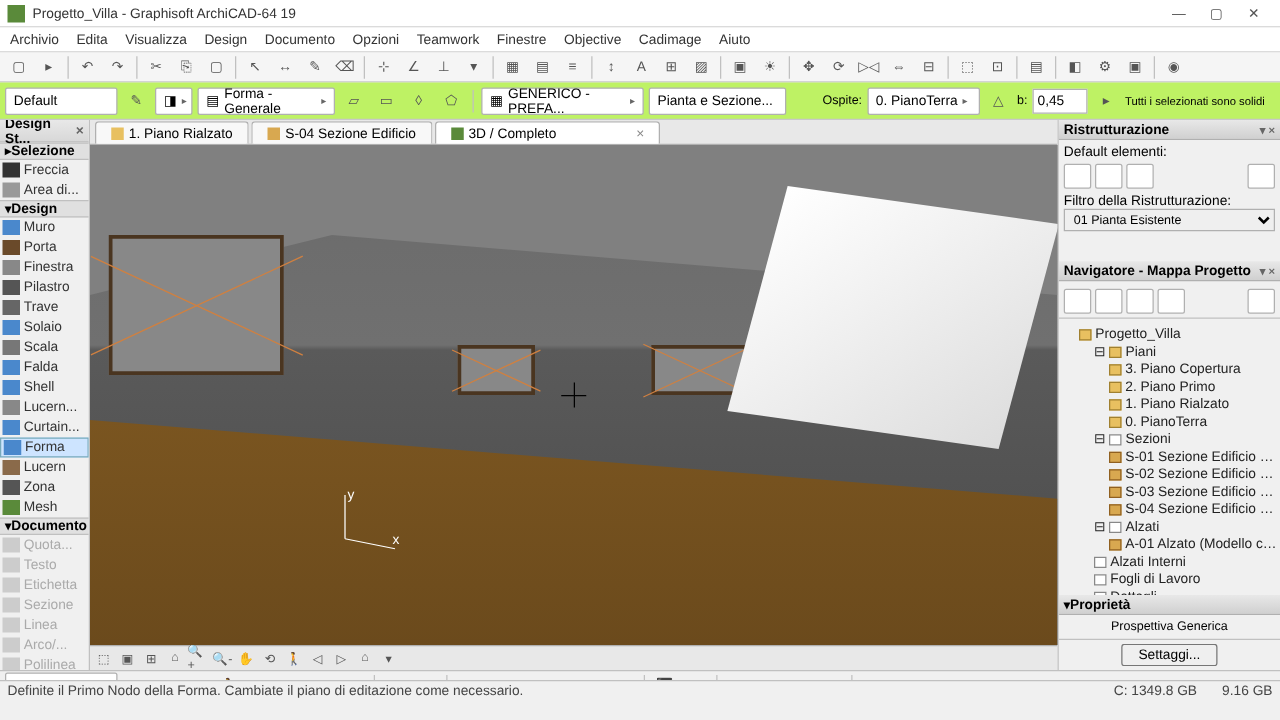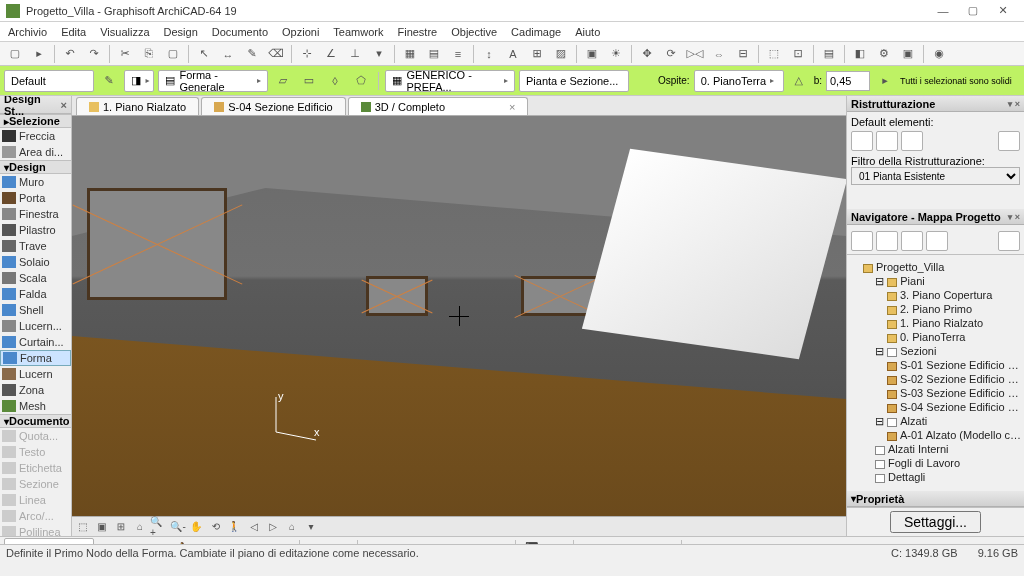--- a/index.html
+++ b/index.html
@@ -57,21 +57,21 @@
 .ticon { display: inline-block; width: 10px; height: 9px; vertical-align: middle; margin-right: 3px; }
 .ticon.fold { background: #e8c060; border: 1px solid #a08030; }
 .ticon.page { background: #fff; border: 1px solid #888; }
 .ticon.sec { background: #d8a850; border: 1px solid #906020; }
 .bottombar { position: absolute; left: 0; right: 0; bottom: 16px; height: 24px; background: #f0f0f0; border-top: 1px solid #c0c0c0; display: flex; align-items: center; padding: 0 4px; gap: 3px; }
 .statusbar { position: absolute; left: 0; right: 0; bottom: 16px; height: 16px; background: #f0f0f0; border-top: 1px solid #c0c0c0; display: flex; align-items: center; padding: 0 6px; font-size: 10px; color: #444; }
 .viewtoolbar { height: 20px; background: #e8e8e8; border-top: 1px solid #b0b0b0; display: flex; align-items: center; padding: 0 2px; gap: 1px; }
 .viewtoolbar .vb { width: 18px; height: 16px; display: flex; align-items: center; justify-content: center; font-size: 10px; color: #555; }
 .numbox { height: 20px; width: 44px; border: 1px solid #b0b0b0; background: #fff; padding: 0 3px; display: flex; align-items: center; font-size: 10px; }
 .settaggi { text-align: center; padding: 3px; border-top: 1px solid #c0c0c0; }
-.settaggi button { font-size: 14px; padding: 1px 12px; }
+.settaggi button { font-size: 11px; padding: 1px 12px; }
 </style>
 </head>
 <body>
 
 <div class="titlebar">
   <div class="icon"></div>
   <div class="title">Progetto_Villa - Graphisoft ArchiCAD-64 19</div>
   <div class="winbtn">—</div>
   <div class="winbtn">▢</div>
   <div class="winbtn">✕</div>
@@ -385,20 +385,21 @@
       <div class="ind3"><span class="ticon sec"></span><span>S-03 Sezione Edificio (Modello</span></div>
       <div class="ind3"><span class="ticon sec"></span><span>S-04 Sezione Edificio (Modello</span></div>
       <div class="ind2">⊟ <span class="ticon page"></span><span>Alzati</span></div>
       <div class="ind3"><span class="ticon sec"></span><span>A-01 Alzato (Modello con rico</span></div>
       <div class="ind2"><span class="ticon page"></span><span>Alzati Interni</span></div>
       <div class="ind2"><span class="ticon page"></span><span>Fogli di Lavoro</span></div>
       <div class="ind2"><span class="ticon page"></span><span>Dettagli</span></div>
 
     </div>
     <div class="panelhdr">▾ <span>Proprietà</span></div>
+    <div class="panelbody" style="text-align:center">Prospettiva Generica</div>
     <div class="settaggi"><button>Settaggi...</button></div>
   </div>
 </div>
 
 <div class="bottombar">
   <div class="droplabel" style="width:90px">
       <span>▣</span>
       <span>Finestra 3D</span>
     </div>
   <div class="tbtn">⬚</div>

